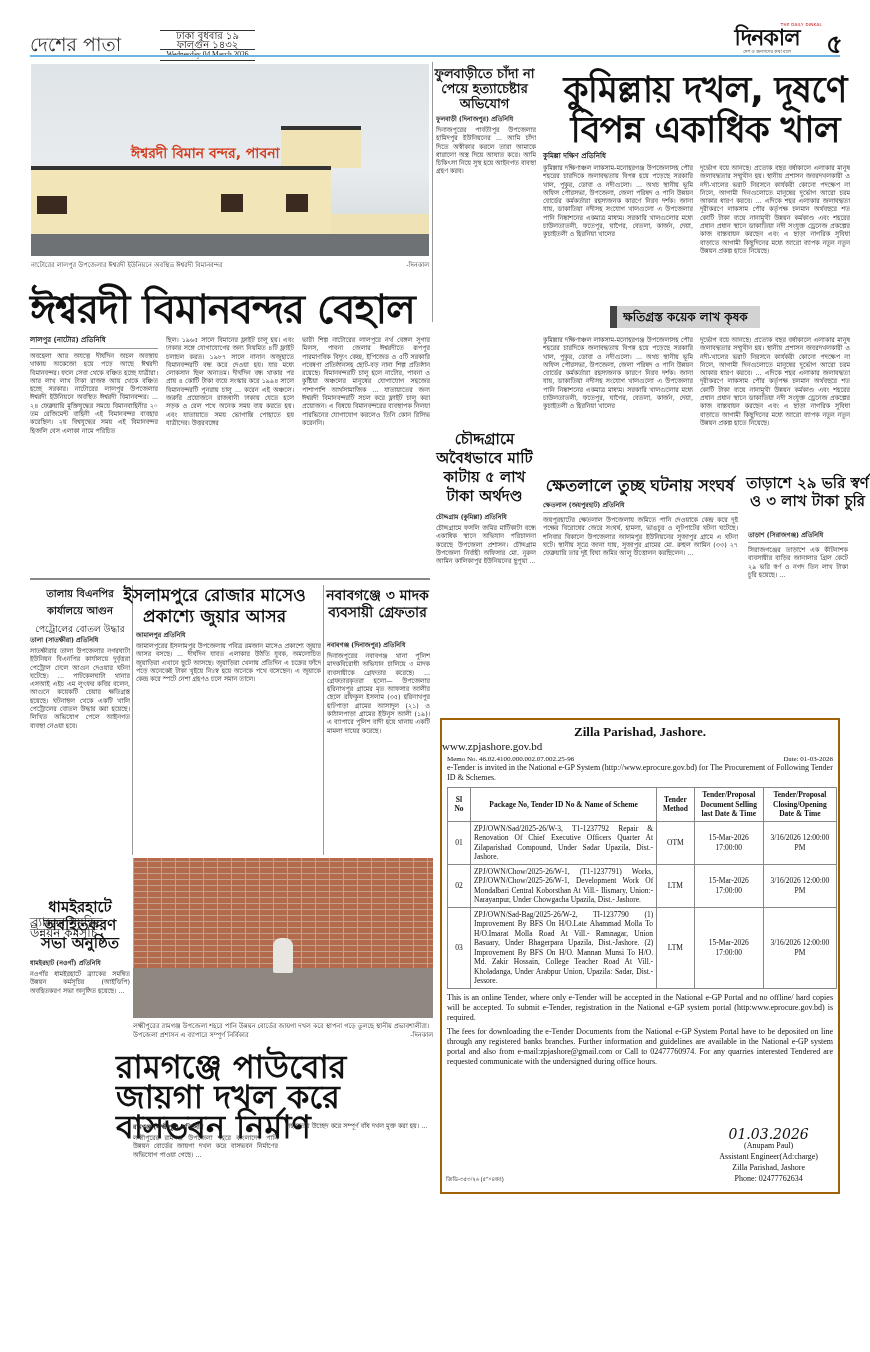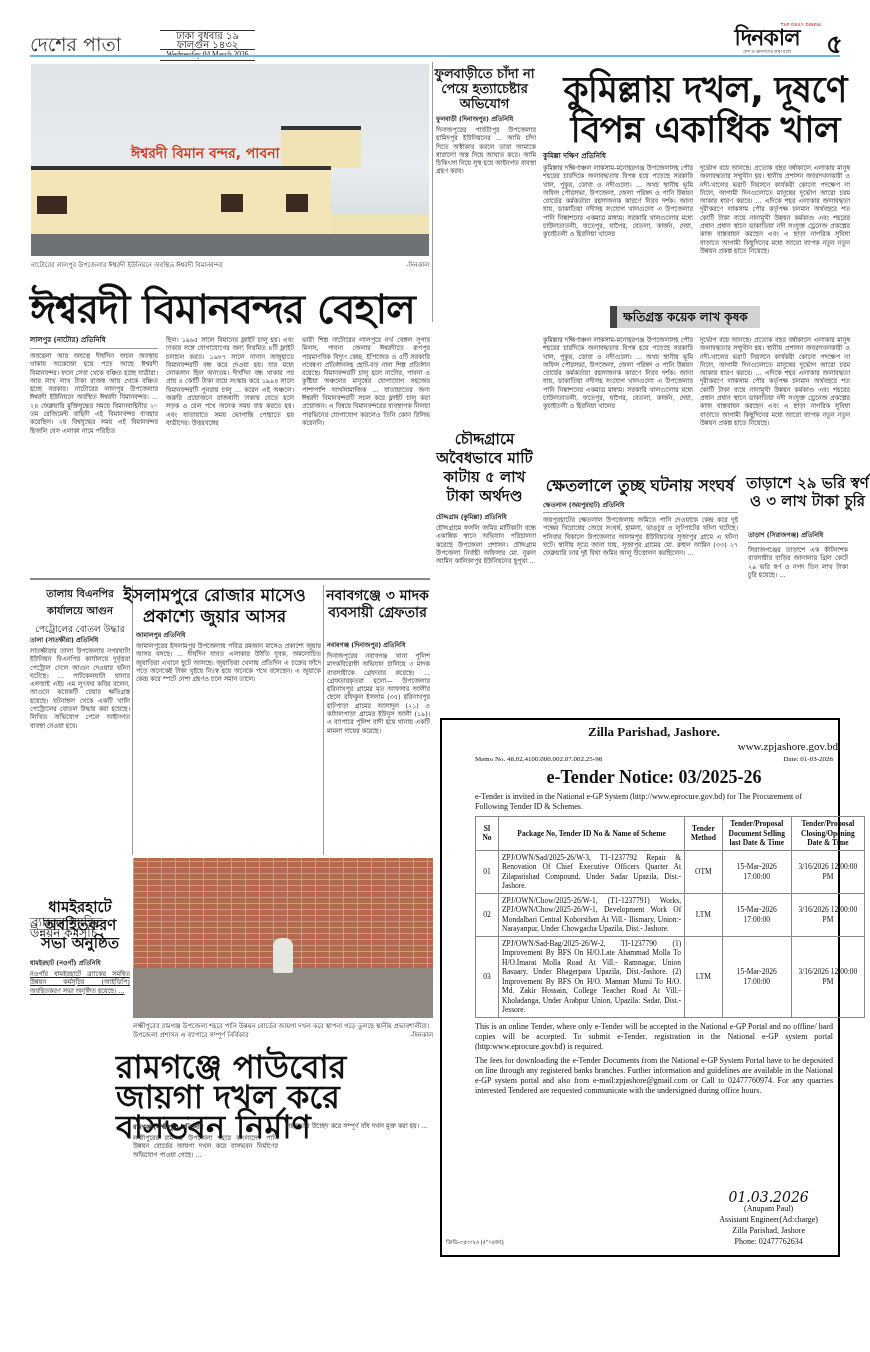--- a/index.html
+++ b/index.html
@@ -61,23 +61,23 @@
     background-image: repeating-linear-gradient(0deg, #c9b9a8 0 1px, transparent 1px 6px),
                       repeating-linear-gradient(90deg, #c9b9a8 0 1px, transparent 1px 14px);
     opacity: .7; }
   .bricks-floor { position: absolute; left: 0; top: 110px; width: 300px; height: 50px; background: #8e8880; }
   .bricks-person { position: absolute; left: 140px; top: 80px; width: 20px; height: 35px; background: #e8e6e0; border-radius: 8px 8px 2px 2px; }
   .photo-bricks-caption { left: 133px; top: 1022px; width: 300px; font-size: 6.5px; line-height: 8.5px; color: #222; }
 
   .h-ramganj { left: 116px; top: 1052px; width: 300px; font-size: 32px; line-height: 30px; font-weight: bold; text-align: left; }
 
   
-  .tender { left: 440px; top: 718px; width: 400px; height: 539px; border: 2px solid #000000; font-family: "Liberation Serif", serif; color: #111; padding-left: 28px; }
+  .tender { left: 440px; top: 718px; width: 400px; height: 476px; border: 2px solid #a16207; font-family: "Liberation Serif", serif; color: #111; }
   .tender .t-title { text-align: center; font-weight: bold; font-size: 13px; margin-top: 4px; }
-  .tender .t-url { text-align: right; font-size: 11px; }
+  .tender .t-url { text-align: left; font-size: 11px; }
   .tender .t-memo { display: flex; justify-content: space-between; font-size: 7px; padding: 3px 5px 0 5px; }
   .tender .t-notice { text-align: center; font-weight: bold; font-size: 18px; margin: 4px 0; }
   .tender .t-intro { font-size: 8px; line-height: 10px; padding: 0 5px; }
   .tender table { border-collapse: collapse; width: 390px; margin: 4px 5px 0 5px; font-size: 7.5px; line-height: 9.5px; }
   .tender th, .tender td { border: 1px solid #888; padding: 2px 3px; vertical-align: middle; }
   .tender th { font-weight: bold; text-align: center; }
   .tender td.desc { text-align: justify; }
   .tender td.c { text-align: center; }
   .tender .t-note { font-size: 8px; line-height: 10px; padding: 4px 5px 0 5px; text-align: justify; }
   .tender .t-sign { position: absolute; right: 20px; bottom: 8px; text-align: center; font-size: 8px; line-height: 11px; }
@@ -160,21 +160,21 @@
 <div class="abs small" style="left:136px;top:642px;width:185px;height:210px;overflow:hidden;">জামালপুরের ইসলামপুর উপজেলায় পবিত্র রমজান মাসেও প্রকাশ্যে জুয়ার আসর বসছে। ... দীর্ঘদিন যাবত এলাকার উঠতি যুবক, অমলোচিত জুয়াড়িরা এখানে ছুটে আসছে। জুয়াড়িরা খেলায় প্রতিদিন এ চক্রের ফাঁদে পড়ে অনেকেই টাকা খুইয়ে নিঃস্ব হয়ে অনেকে পথে বসেছেন। এ জুয়াকে কেন্দ্র করে স্পটে নেশা গ্রহণও চলে সমান তালে।</div>
 
 <div class="rule-v" style="left:323px;top:585px;height:270px;"></div>
 <div class="abs h-nawabganj">নবাবগঞ্জে ৩ মাদক ব্যবসায়ী গ্রেফতার</div>
 <div class="abs byline" style="left:327px;top:640px;width:103px;font-size:6.3px;">নবাবগঞ্জ (দিনাজপুর) প্রতিনিধি</div>
 <div class="abs small" style="left:327px;top:652px;width:103px;height:200px;overflow:hidden;">দিনাজপুরের নবাবগঞ্জ থানা পুলিশ মাদকবিরোধী অভিযান চালিয়ে ৩ মাদক ব্যবসায়ীকে গ্রেফতার করেছে। ... গ্রেফতারকৃতরা হলো— উপজেলার হরিনাথপুর গ্রামের মৃত আফসার আলীর ছেলে রফিকুল ইসলাম (৩৫) হরিনাথপুর হাটপাড়া গ্রামের আসাদুল (২১) ও কাঠালপাড়া গ্রামের ইউনুস আলী (১৯)। এ ব্যাপারে পুলিশ বাদী হয়ে থানায় একটি মামলা দায়ের করেছে।</div>
 
 <div class="abs h-brac-sub">ব্র্যাকের সমন্বিত উন্নয়ন কর্মসূচি</div>
 <div class="abs h-brac">ধামইরহাটে অবহিতকরণ সভা অনুষ্ঠিত</div>
 <div class="abs byline" style="left:30px;top:958px;width:100px;font-size:6.3px;">ধামইরহাট (নওগাঁ) প্রতিনিধি</div>
-<div class="abs small" style="left:30px;top:970px;width:100px;height:370px;overflow:hidden;text-decoration:underline;">নওগাঁর ধামইরহাটে ব্র্যাকের সমন্বিত উন্নয়ন কর্মসূচির (আইডিপি) অবহিতকরণ সভা অনুষ্ঠিত হয়েছে। ...</div>
+<div class="abs small" style="left:30px;top:970px;width:100px;height:370px;overflow:hidden;">নওগাঁর ধামইরহাটে ব্র্যাকের সমন্বিত উন্নয়ন কর্মসূচির (আইডিপি) অবহিতকরণ সভা অনুষ্ঠিত হয়েছে। ...</div>
 
 <div class="abs photo-bricks">
   <div class="brick-pattern"></div>
   <div class="bricks-floor"></div>
   <div class="bricks-person"></div>
 </div>
 <div class="abs photo-bricks-caption">
   <span>লক্ষ্মীপুরের রামগঞ্জ উপজেলা শহরে পানি উন্নয়ন বোর্ডের জায়গা দখল করে স্থাপনা গড়ে তুলছে স্থানীয় প্রভাবশালীরা। উপজেলা প্রশাসন এ ব্যাপারে সম্পূর্ণ নির্বিকার</span>
   <span style="float:right;">-দিনকাল</span>
 </div>
@@ -183,21 +183,20 @@
 <div class="abs small" style="left:133px;top:1134px;width:145px;height:208px;overflow:hidden;">লক্ষ্মীপুরের রামগঞ্জ উপজেলা শহরে বাংলাদেশ পানি উন্নয়ন বোর্ডের জায়গা দখল করে বাসভবন নির্মাণের অভিযোগ পাওয়া গেছে। ...</div>
 <div class="abs small" style="left:286px;top:1122px;width:145px;height:220px;overflow:hidden;">সহায়তায় উচ্ছেদ করে সম্পূর্ণ বাঁধ দখল মুক্ত করা হয়। ...</div>
 
 <div class="abs tender">
   <div class="t-title">Zilla Parishad, Jashore.</div>
   <div class="t-url">www.zpjashore.gov.bd</div>
   <div class="t-memo">
     <span>Memo No. 46.02.4100.000.002.07.002.25-96</span>
     <span>Date: 01-03-2026</span>
   </div>
-  <div class="t-notice">e-Tender Notice: 03/2025-26</div>
   <div class="t-intro">e-Tender is invited in the National e-GP System (http://www.eprocure.gov.bd) for The Procurement of Following Tender ID &amp; Schemes.</div>
   <table>
     <thead>
       <tr>
         <th style="width:22px;">Sl No</th>
         <th style="width:178px;">Package No, Tender ID No &amp; Name of Scheme</th>
         <th style="width:36px;">Tender Method</th>
         <th style="width:66px;">Tender/Proposal Document Selling last Date &amp; Time</th>
         <th style="width:70px;">Tender/Proposal Closing/Opening Date &amp; Time</th>
       </tr>

